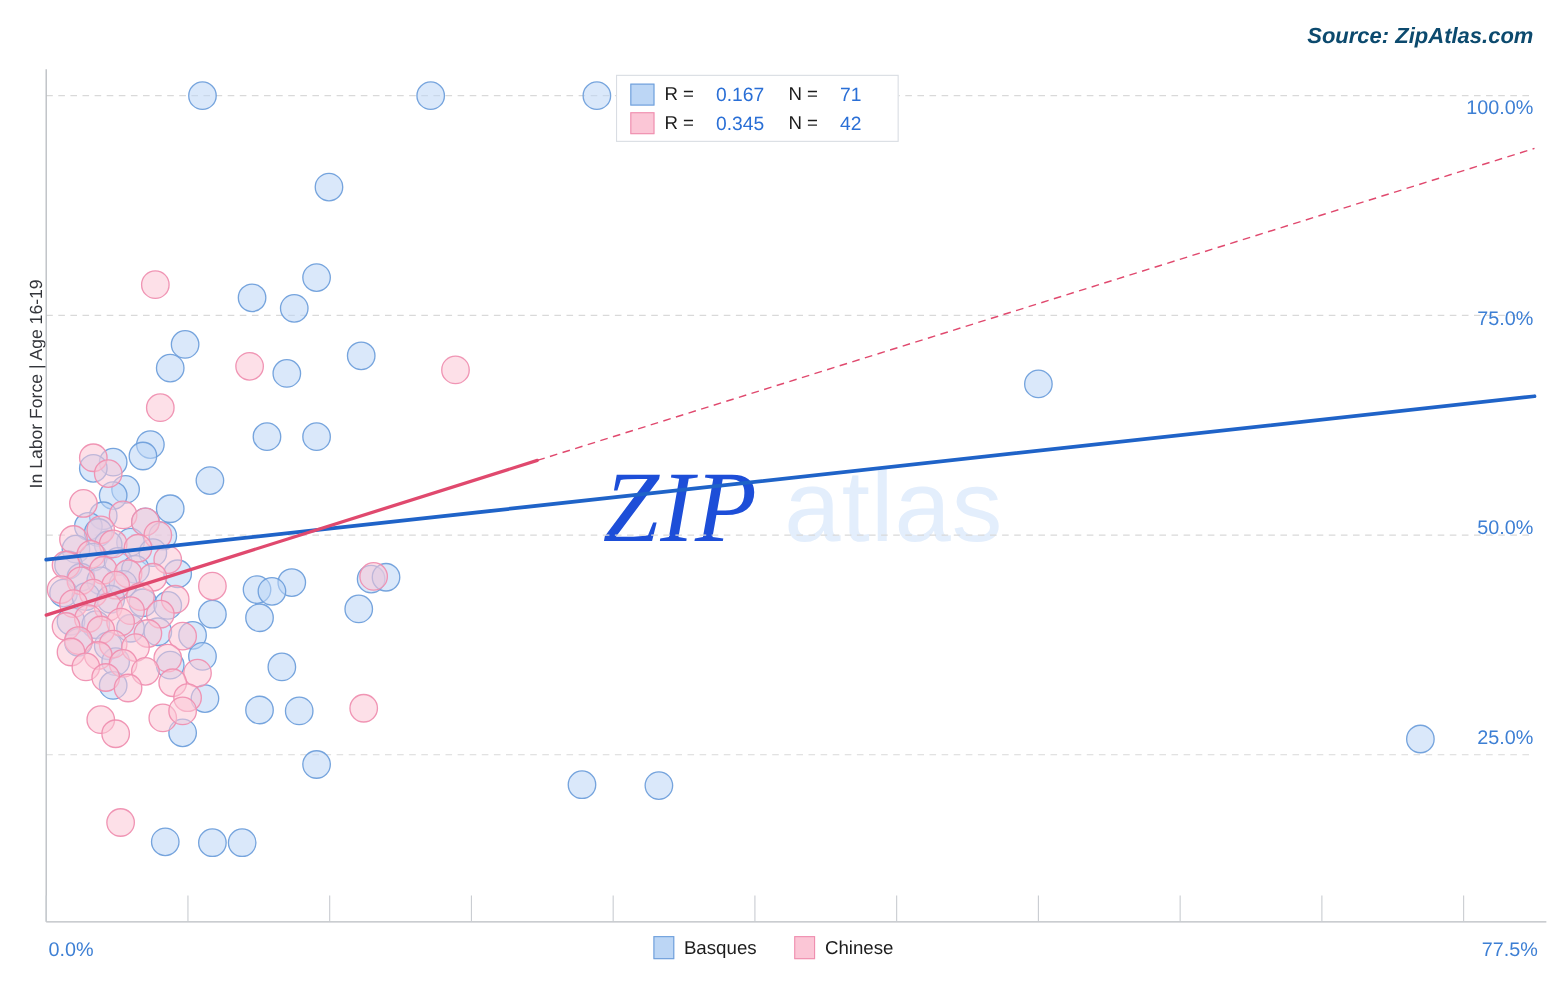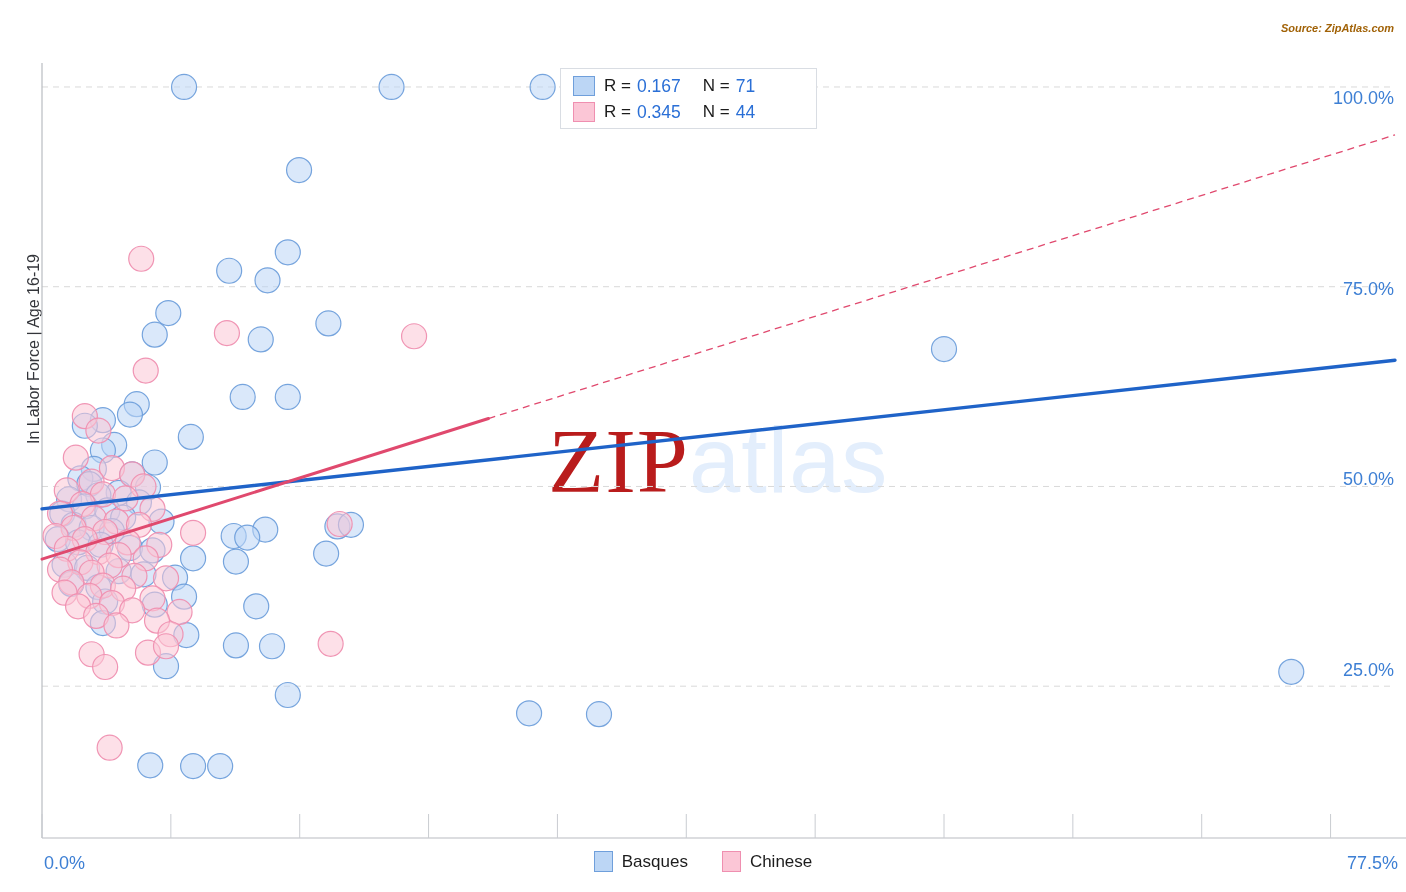--- a/index.html
+++ b/index.html
@@ -26,24 +26,24 @@
     top: 19px;
     font-size: 19px;
     letter-spacing: 0.1px;
     color: #2b2b2b;
     white-space: nowrap;
   }
   .source {
     position: absolute;
     right: 12px;
     top: 22px;
-    font-size: 11px;
+    font-size: 20px;
     font-style: italic;
     font-weight: bold;
-    color: #a16207;
+    color: #0c4a6e;
     white-space: nowrap;
   }
   .ylabel {
     position: absolute;
     left: -106px;
     top: 340px;
     width: 280px;
     text-align: center;
     transform: rotate(-90deg);
     font-size: 16px;
@@ -98,21 +98,21 @@
   }
   .sw-blue { background: #bcd6f5; border-color: #6f9fdb; }
   .sw-pink { background: #fbc6d6; border-color: #ef8fb0; }
   .lbl-k {
     font-size: 17px;
     color: #1c1c1c;
   }
   .lbl-v {
     font-size: 17.5px;
     color: #2a6fd6;
-    margin-left: 6px;
+    margin-left: 20px;
   }
   .gap { display: inline-block; width: 22px; }
   .botlegend {
     position: absolute;
     left: 0;
     top: 851px;
     width: 1406px;
     display: flex;
     justify-content: center;
     align-items: center;
@@ -138,25 +138,27 @@
     left: 548px;
     top: 408px;
     font-size: 92px;
     letter-spacing: 1px;
     pointer-events: none;
     user-select: none;
     white-space: nowrap;
   }
   .wm-zip {
     font-family: "Liberation Serif", serif;
-    color: #b91c1c;
+    color: #1d4ed8;
+    font-style: italic;
   }
   .wm-atlas {
     font-family: "Liberation Sans", sans-serif;
     color: #e3eefc;
+    margin-left: 24px;
   }
 </style>
 </head>
 <body>
 
 <div id="chart-root">
 
   <div class="source">Source: ZipAtlas.com</div>
 
   <div class="ylabel">In Labor Force | Age 16-19</div>
@@ -340,21 +342,21 @@
       <span class="gap"></span>
       <span class="lbl-k">N =</span>
       <span class="lbl-v">71</span>
     </div>
     <div class="statrow r2">
       <span class="swatch sw-pink"></span>
       <span class="lbl-k">R =</span>
       <span class="lbl-v">0.345</span>
       <span class="gap"></span>
       <span class="lbl-k">N =</span>
-      <span class="lbl-v">44</span>
+      <span class="lbl-v">42</span>
     </div>
   </div>
 
   <div class="botlegend">
     <div class="bl-item">
       <span class="bl-sw" style="background:#bcd6f5;border-color:#6f9fdb;"></span>
       <span class="bl-txt">Basques</span>
     </div>
     <div class="bl-item">
       <span class="bl-sw" style="background:#fbc6d6;border-color:#ef8fb0;"></span>

